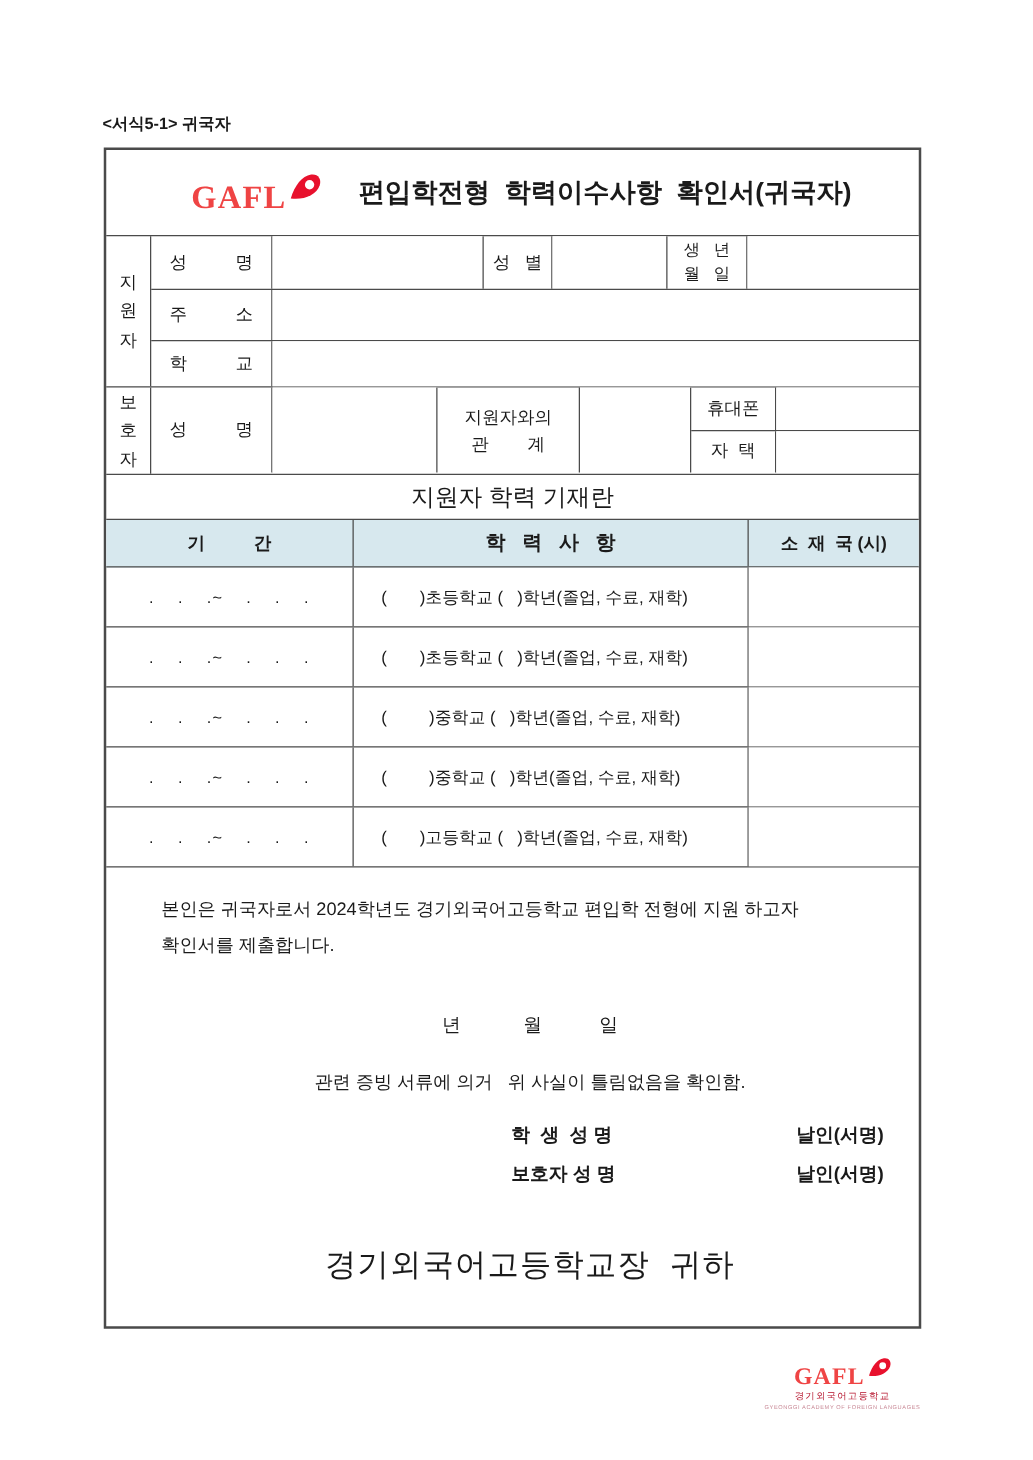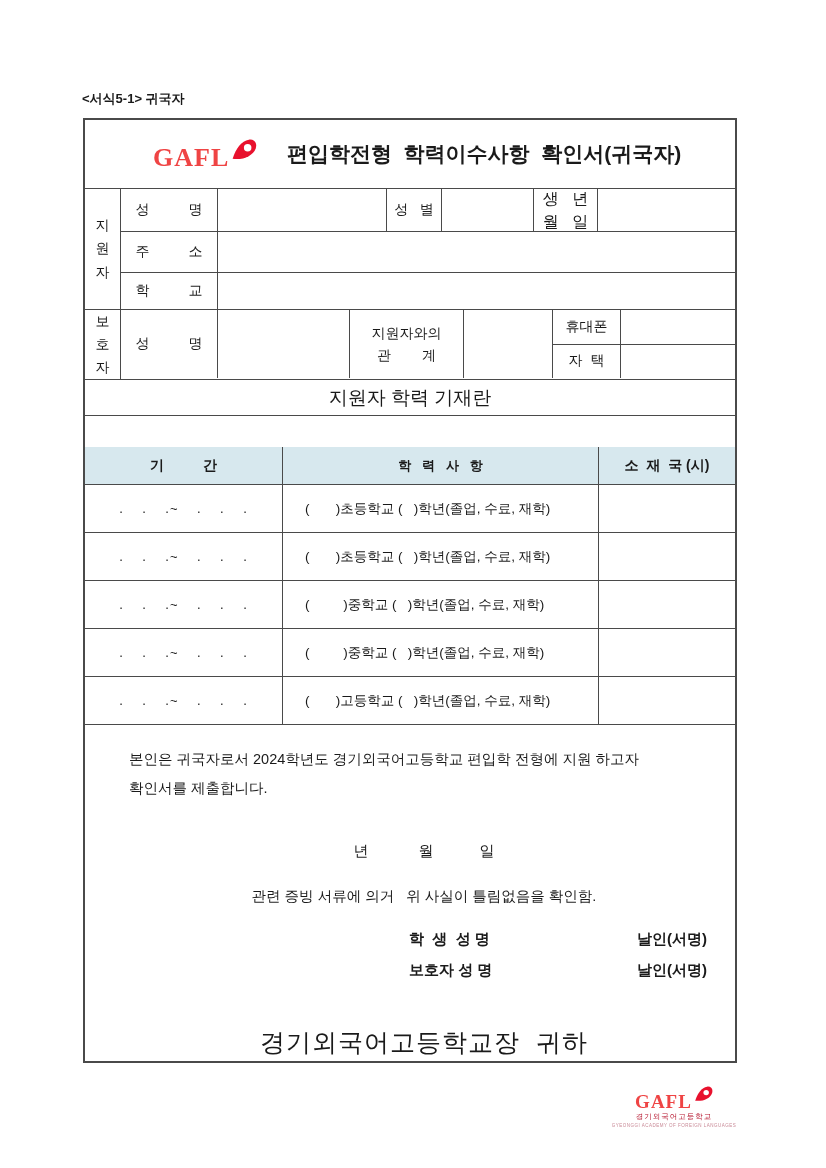--- a/index.html
+++ b/index.html
@@ -58,48 +58,48 @@
   .lbl { white-space:pre; }
 
   
   .r-name  { height:42px; }
   .r-addr  { height:41px; }
   .r-school{ height:37px; }
   .w-label  { flex:0 0 97px; }
   .w-nameblank { flex:0 0 169px; }
   .w-gender { flex:0 0 55px; }
   .w-genderblank { flex:0 0 92px; }
-  .w-birth { flex:0 0 64px; font-size:16px; line-height:1.45; text-align:center;}
+  .w-birth { flex:0 0 64px; font-size:13px; line-height:1.45; text-align:center;}
   .w-rest { flex:1; }
 
   
   .r-guard { height:68px; }
   .gw-blank1 { flex:0 0 132px; }
   .gw-rel { flex:0 0 114px; font-size:14px; line-height:1.6; text-align:center; }
   .gw-blank2 { flex:0 0 89px; }
   .tel-col { flex:1; display:flex; flex-direction:column; }
   .tel-row { flex:1; display:flex; }
   .tel-row:first-child { border-bottom:1px solid #4a4a4a; }
   .tel-lbl { flex:0 0 68px; border-right:1px solid #4a4a4a; display:flex; align-items:center; justify-content:center; font-size:14px; }
   .tel-blank { flex:1; }
 
   
   .band {
     height:36px; flex:0 0 36px; display:flex; align-items:center; justify-content:center;
     font-size:19px; border-bottom:1px solid #4a4a4a; white-space:pre;
   }
 
   
-  .hist-head { height:38px; flex:0 0 38px; display:flex; border-bottom:1px solid #4a4a4a;margin-top:31px; }
+  .hist-head { height:38px; flex:0 0 38px; display:flex; border-bottom:1px solid #4a4a4a; }
   .hist-head .cell { font-weight:700; }
   .hist-row { height:48px; flex:0 0 48px; display:flex; border-bottom:1px solid #4a4a4a; }
   .col-period { flex:0 0 198px; }
   .col-detail { flex:0 0 316px; justify-content:flex-start; padding-left:22px; font-size:13.5px; }
   .col-country { flex:1; border-right:none; }
-  .hist-head .col-detail { justify-content:center; padding-left:0; font-size:13px; }
+  .hist-head .col-detail { justify-content:center; padding-left:0; font-size:16px; }
   .period-txt { font-size:13px; letter-spacing:1px; }
 
   
   .decl { flex:1; display:flex; flex-direction:column; font-size:14.5px;margin-left:28px; }
   .decl-para { padding:20px 16px 0 16px; line-height:1.95; white-space:pre-wrap; }
   .decl-date { margin-top:40px; text-align:center; white-space:pre; font-size:15px; }
   .decl-confirm { margin-top:26px; text-align:center; white-space:pre; }
   .sign-row { display:flex; align-items:center; margin-top:24px; }
   .sign-row.second { margin-top:12px; }
   .sign-label { margin-left:296px; font-weight:700; font-size:15px; white-space:pre; }

